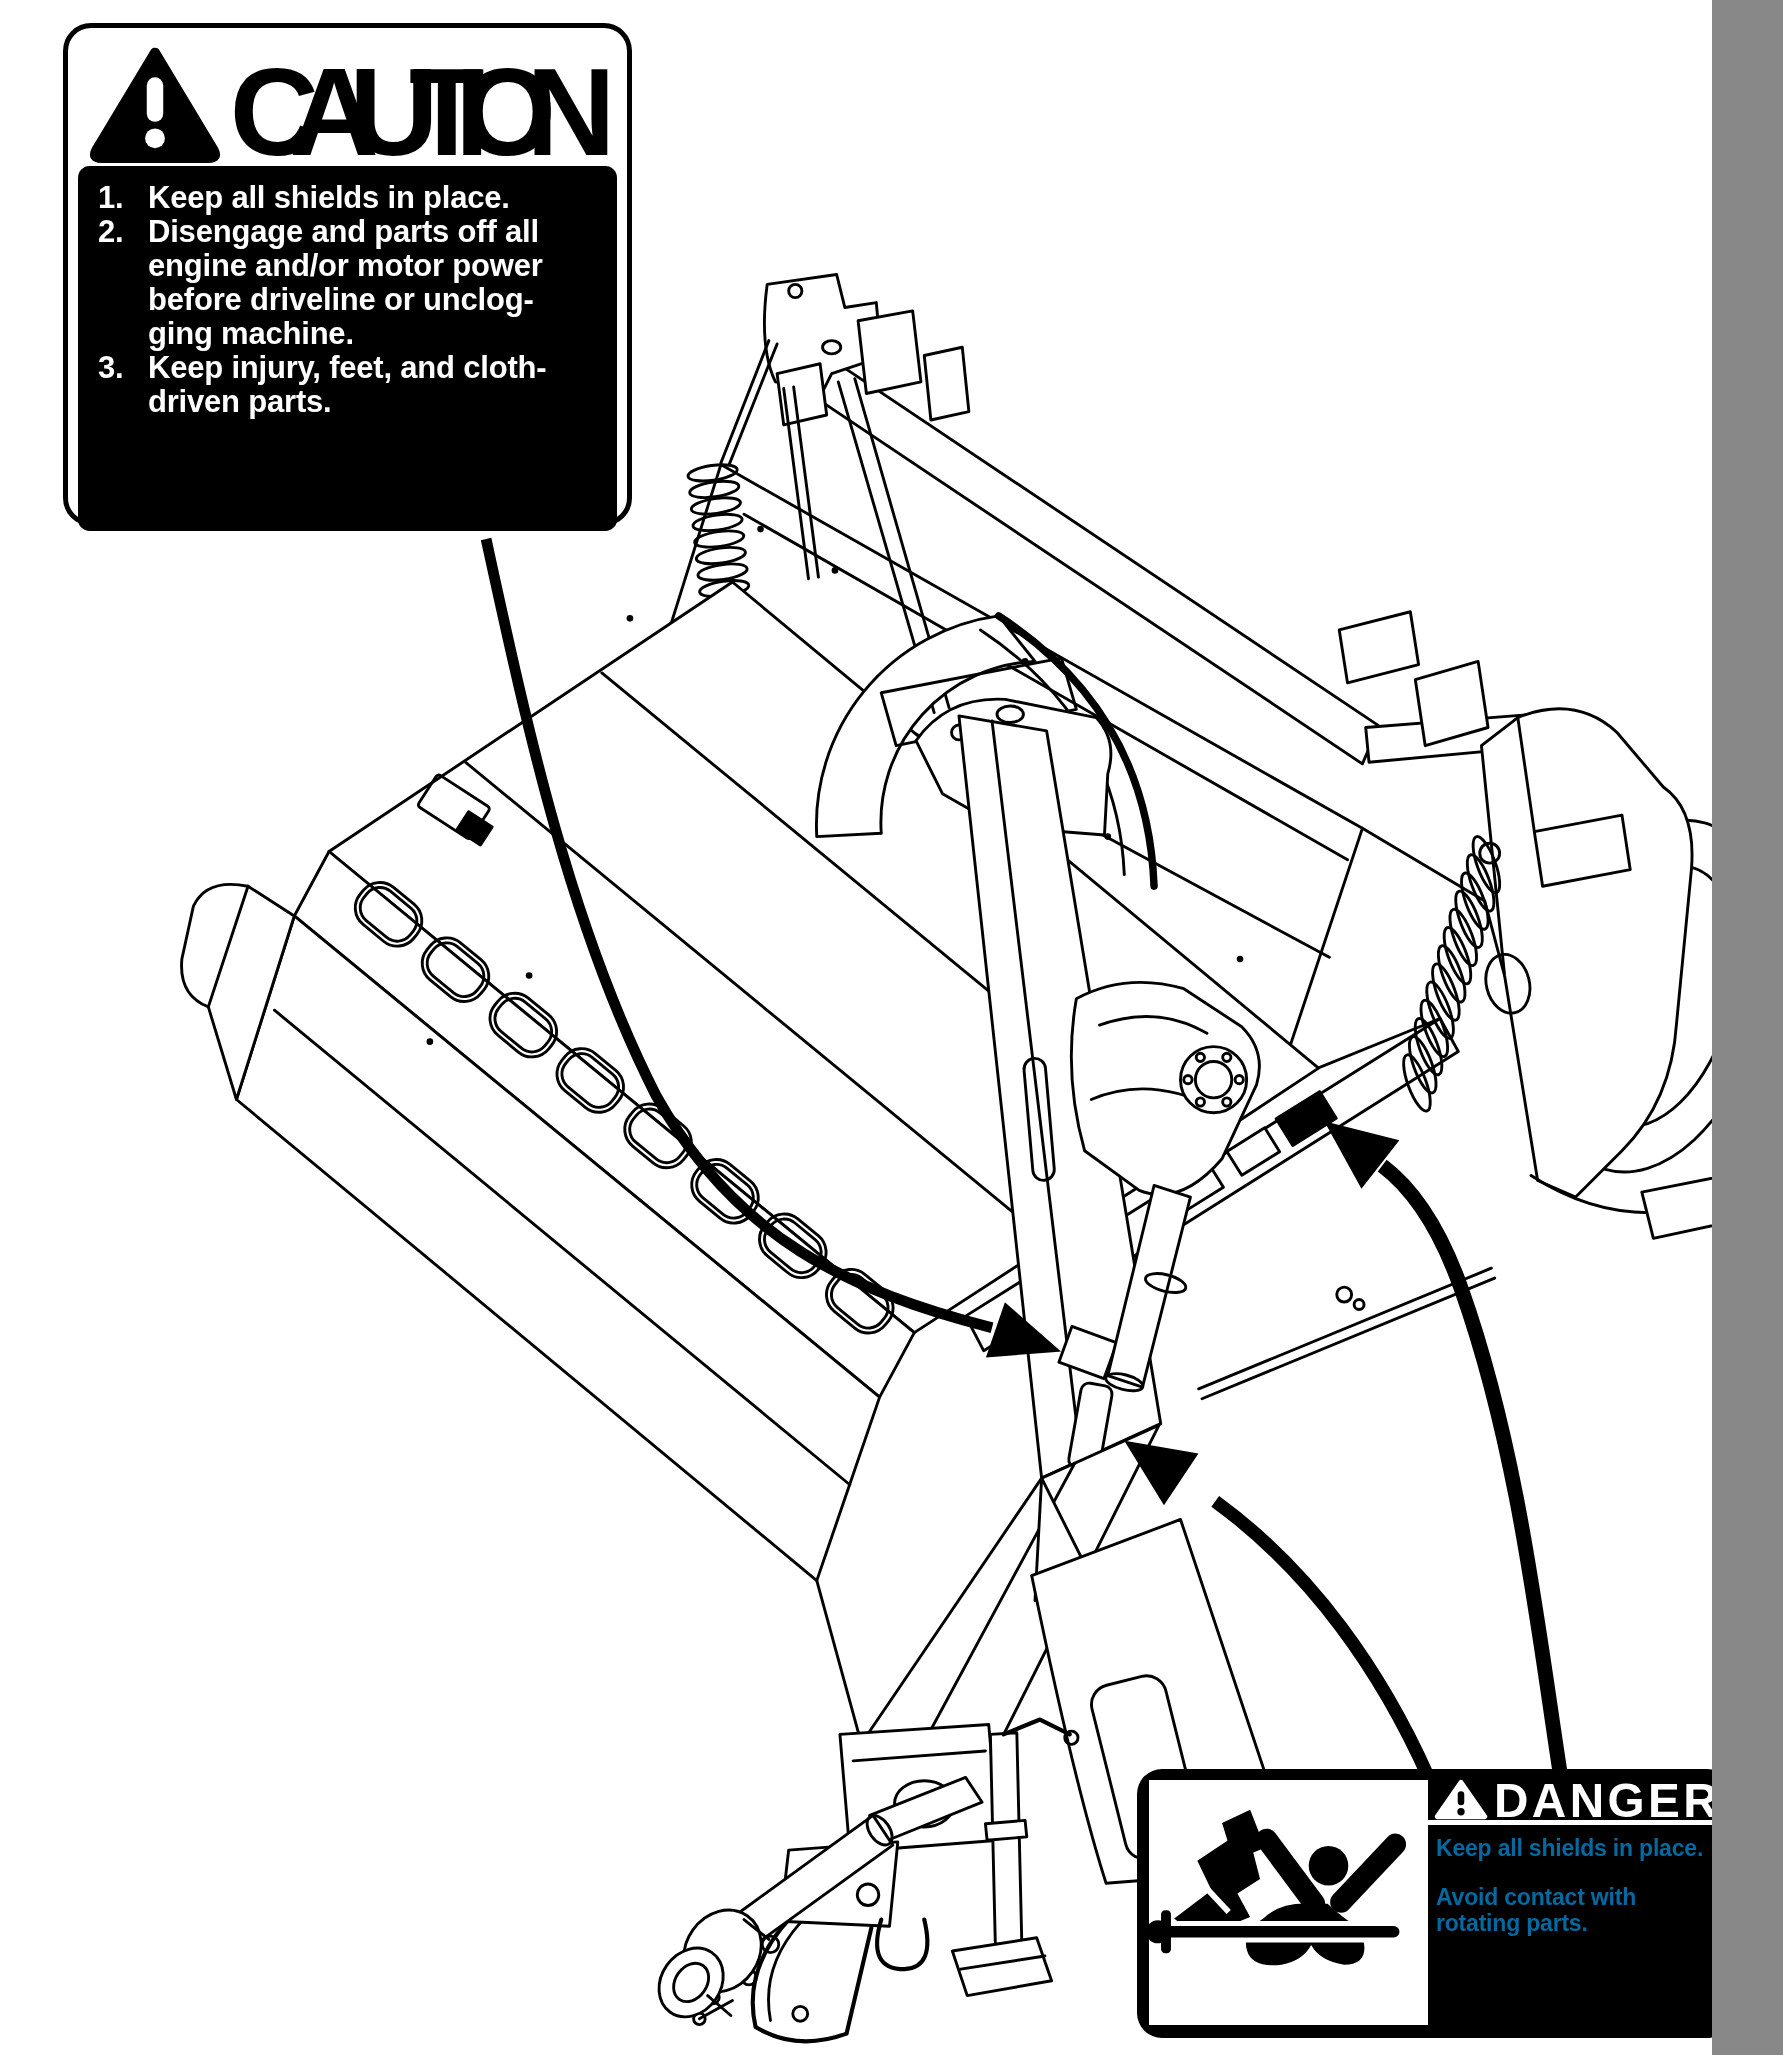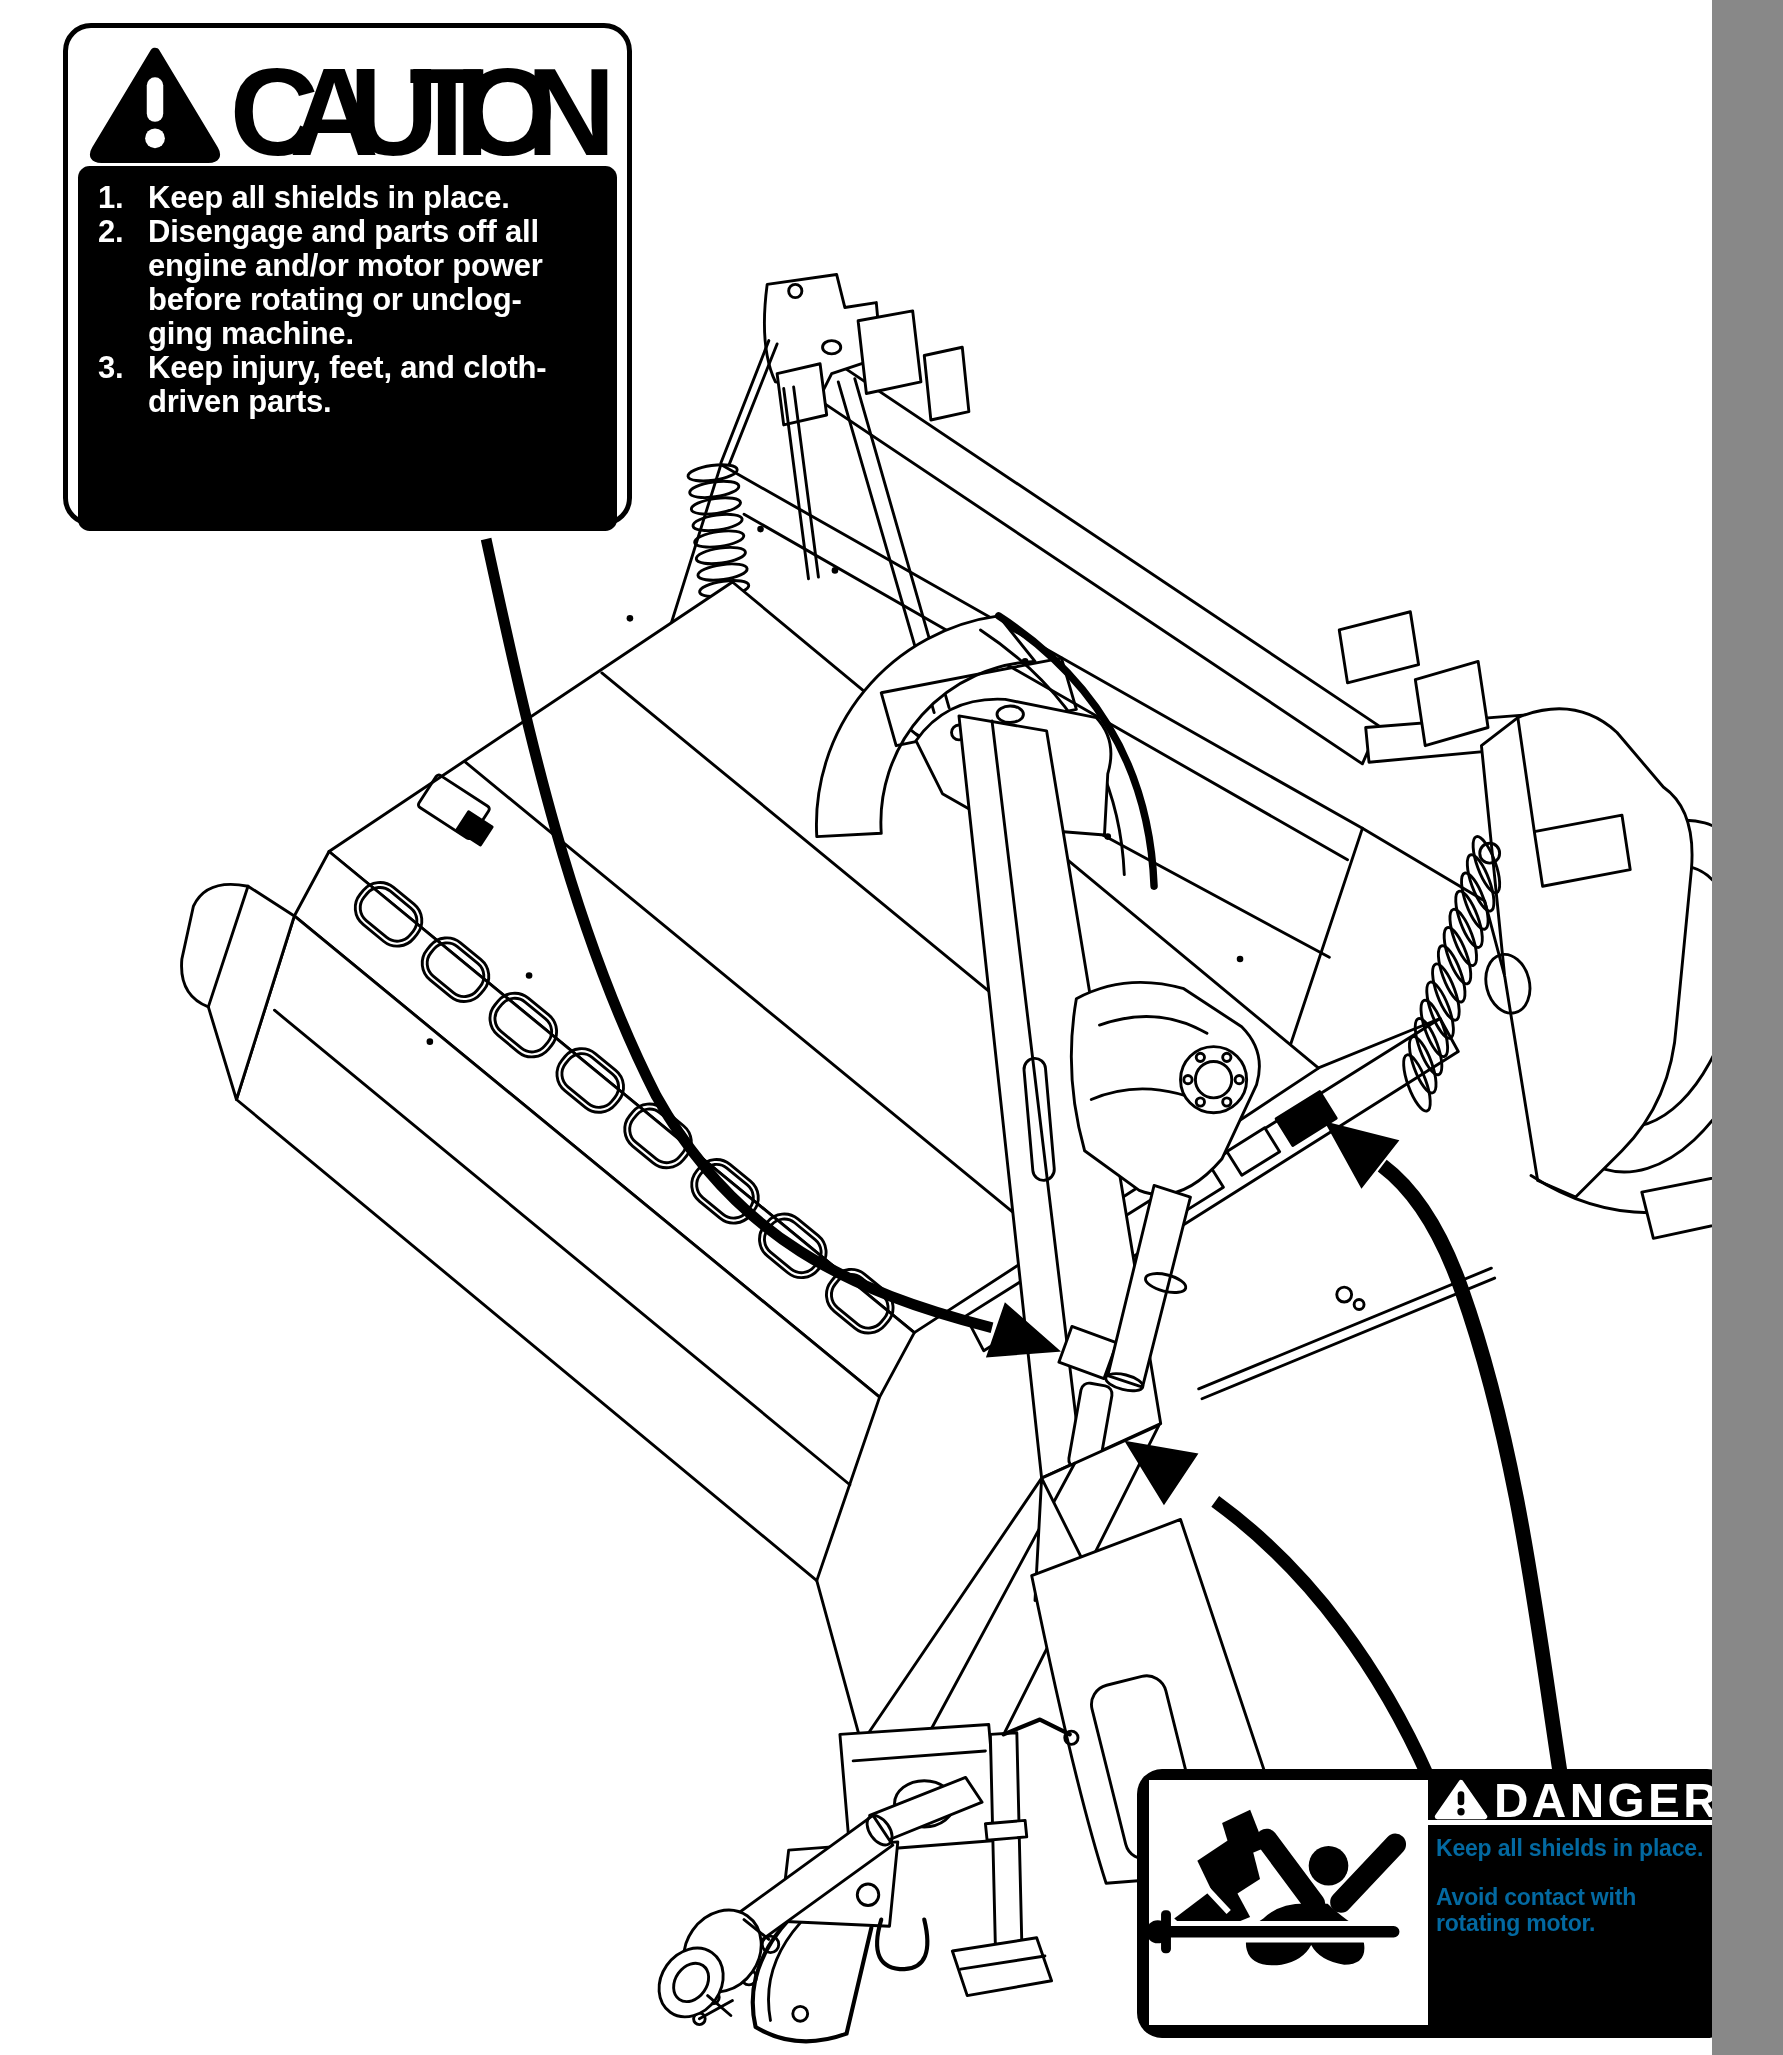--- a/index.html
+++ b/index.html
@@ -286,21 +286,21 @@
           <div class="c-num">1.</div>
           <div class="c-lines">
             <div class="c-line">Keep all shields in place.</div>
           </div>
         </div>
         <div class="c-item">
           <div class="c-num">2.</div>
           <div class="c-lines">
             <div class="c-line">Disengage and parts off all</div>
             <div class="c-line">engine and/or motor power</div>
-            <div class="c-line">before rotating or unclog-</div>
+            <div class="c-line">before driveline or unclog-</div>
             <div class="c-line">ging machine.</div>
           </div>
         </div>
         <div class="c-item">
           <div class="c-num">3.</div>
           <div class="c-lines">
             <div class="c-line">Keep injury, feet, and cloth-</div>
             <div class="c-line">driven parts.</div>
           </div>
         </div>
@@ -337,19 +337,19 @@
     <svg class="danger-word" width="231" height="51" viewBox="0 0 280 62">
       <text x="2" y="52" font-family="Liberation Sans, sans-serif" font-weight="700" font-size="58" fill="#fff" textLength="272" lengthAdjust="spellingAndGlyphs">DANGER</text>
     </svg>
     <div class="danger-rule"></div>
     <div class="d-col">
       <div class="d-para">
         <div class="d-line">Keep all shields in place.</div>
       </div>
       <div class="d-para">
         <div class="d-line">Avoid contact with</div>
-        <div class="d-line">rotating motor.</div>
+        <div class="d-line">rotating parts.</div>
       </div>
     </div>
   </div>
 
 </div>
 
 
 </body></html>

